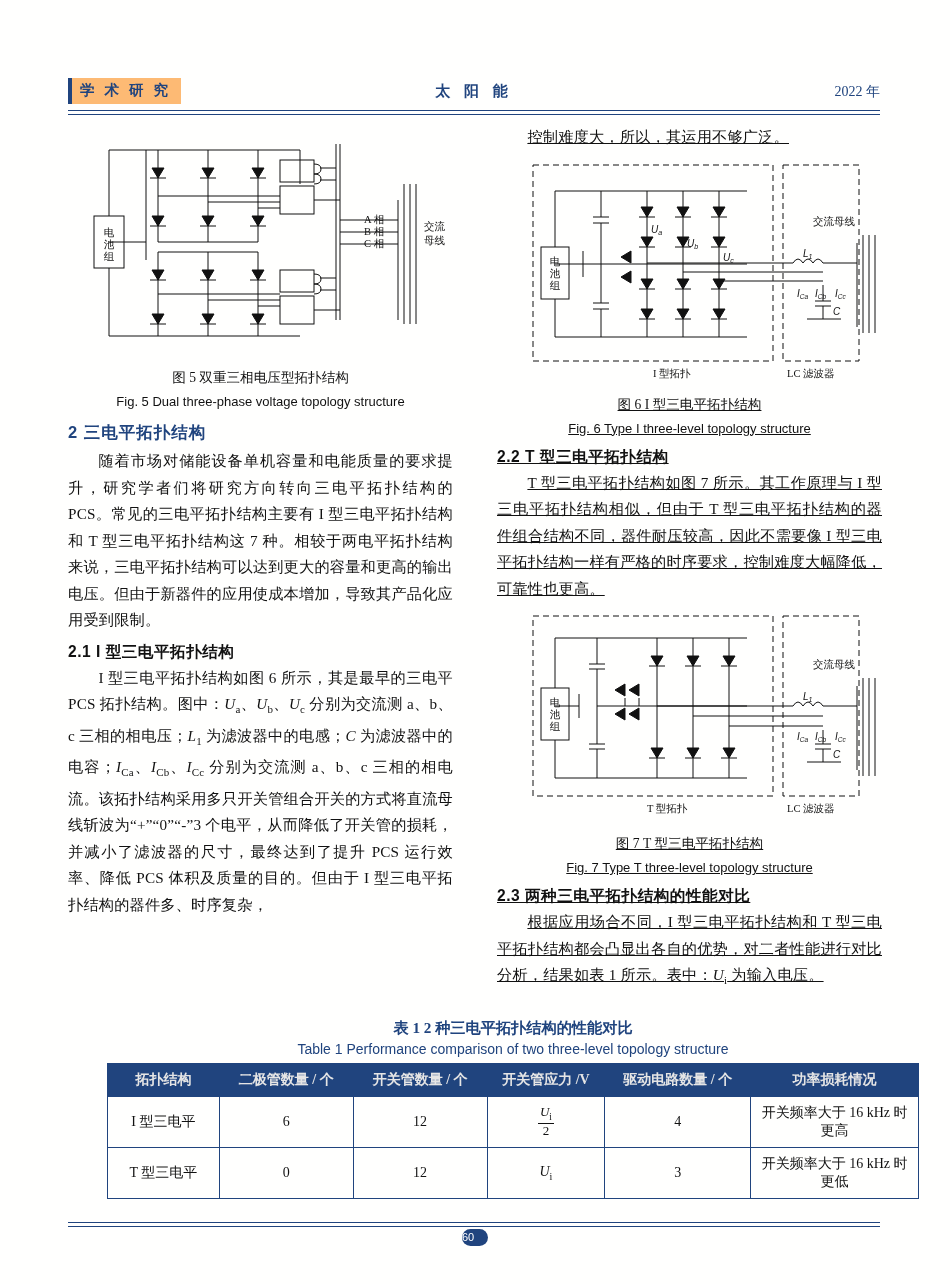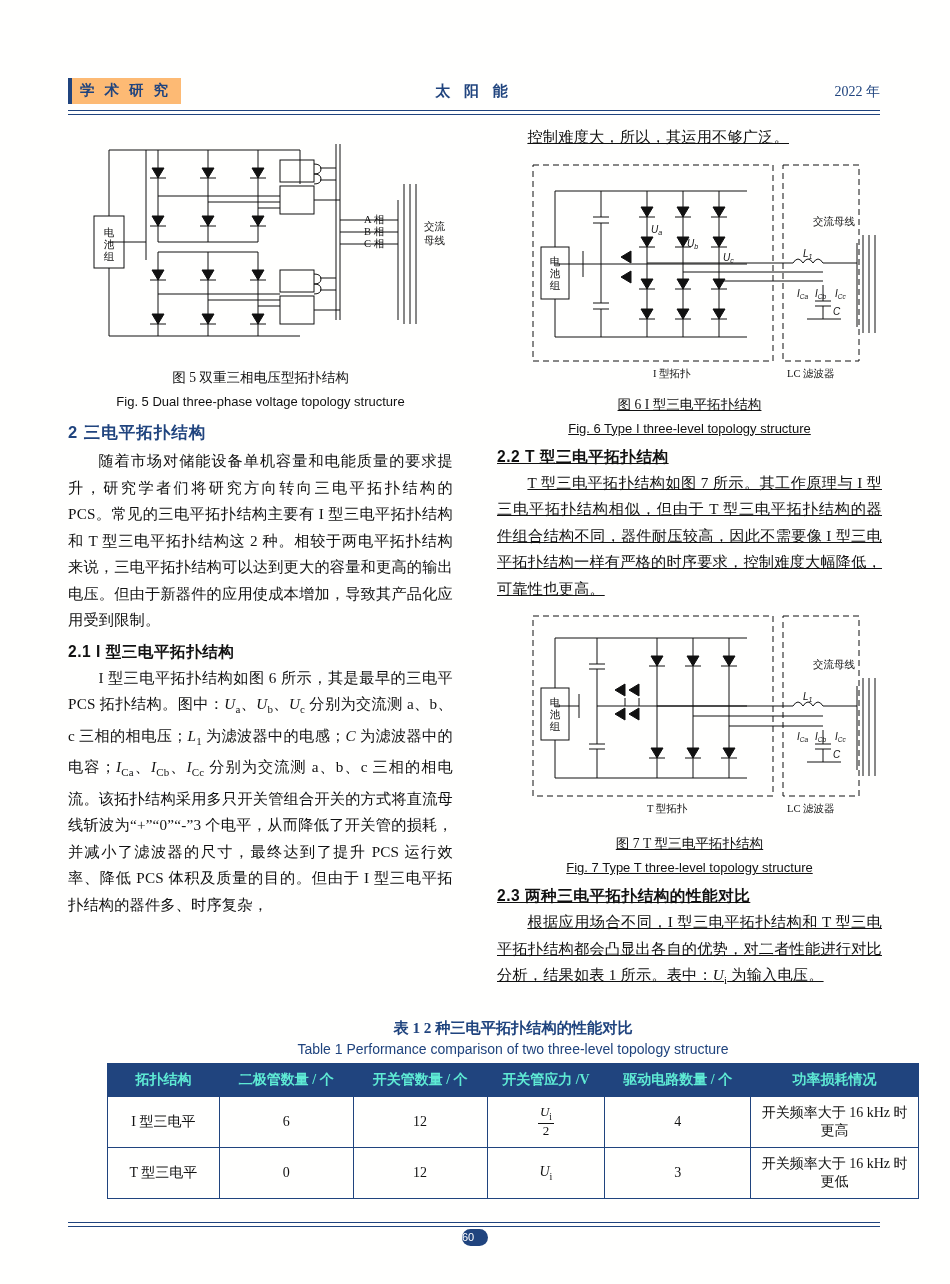--- a/index.html
+++ b/index.html
@@ -88,21 +88,21 @@
   }
   .tbl-title-en {
     text-align:center; font-size:14px; color:#20447e;
     font-family:"Liberation Sans", sans-serif; margin-bottom:6px;
   }
   table.perf {
     border-collapse:collapse; width:812px;
     font-size:14px;
   }
   table.perf th {
-    background:#20447e; color:#5eead4; font-weight:bold;
+    background:#20447e; color:#e5e5e5; font-weight:bold;
     border:1px solid #20447e;
     padding:7px 2px; text-align:center; font-size:14px;
   }
   table.perf td {
     border:1px solid #20447e;
     padding:7px 4px; text-align:center; height:30px;
   }
   .frac { display:inline-block; text-align:center; line-height:1.05; font-size:13px; }
   .frac .num { display:block; border-bottom:1px solid #111; padding:0 2px; }
   .frac .den { display:block; padding:0 2px; }
@@ -243,21 +243,21 @@
         <text class="lbl-cn" x="296" y="111">B 相</text>
         <text class="lbl-cn" x="296" y="123">C 相</text>
         <text class="lbl-cn" x="356" y="106">交流</text>
         <text class="lbl-cn" x="356" y="120">母线</text>
       </svg>
       <div class="fig-cap">图 5  双重三相电压型拓扑结构</div>
       <div class="fig-cap en">Fig. 5  Dual three-phase voltage topology structure</div>
     </div>
 
     <h2 class="sec">2  三电平拓扑结构</h2>
-    <p class="body">随着市场对储能设备单机容量和电能质量的要求提升，研究学者们将研究方向转向三电平拓扑结构的 PCS。常见的三电平拓扑结构主要有 I 型三电平拓扑结构和 T 型三电平拓扑结构这 2 种。相较于两电平拓扑结构来说，三电平拓扑结构可以达到更大的容量和更高的输出电压。但由于新器件的应用使成本增加，导致其产品化应用受到限制。</p>
+    <p class="body">随着市场对储能设备单机容量和电能质量的要求提升，研究学者们将研究方向转向三电平拓扑结构的 PCS。常见的三电平拓扑结构主要有 I 型三电平拓扑结构和 T 型三电平拓扑结构这 7 种。相较于两电平拓扑结构来说，三电平拓扑结构可以达到更大的容量和更高的输出电压。但由于新器件的应用使成本增加，导致其产品化应用受到限制。</p>
     <h3 class="sub">2.1  I 型三电平拓扑结构</h3>
     <p class="body">I 型三电平拓扑结构如图 6 所示，其是最早的三电平 PCS 拓扑结构。图中：<i>U</i><sub>a</sub>、<i>U</i><sub>b</sub>、<i>U</i><sub>c</sub> 分别为交流测 a、b、c 三相的相电压；<i>L</i><sub>1</sub> 为滤波器中的电感；<i>C</i> 为滤波器中的电容；<i>I</i><sub>Ca</sub>、<i>I</i><sub>Cb</sub>、<i>I</i><sub>Cc</sub> 分别为交流测 a、b、c 三相的相电流。该拓扑结构采用多只开关管组合开关的方式将直流母线斩波为“+”“0”“-”3 个电平，从而降低了开关管的损耗，并减小了滤波器的尺寸，最终达到了提升 PCS 运行效率、降低 PCS 体积及质量的目的。但由于 I 型三电平拓扑结构的器件多、时序复杂，</p>
   </div>
 
   <div class="col col-right">
 
     <p class="body">控制难度大，所以，其运用不够广泛。</p>
 
     <div class="figbox">
       <svg width="385" height="240" viewBox="0 0 385 240">

